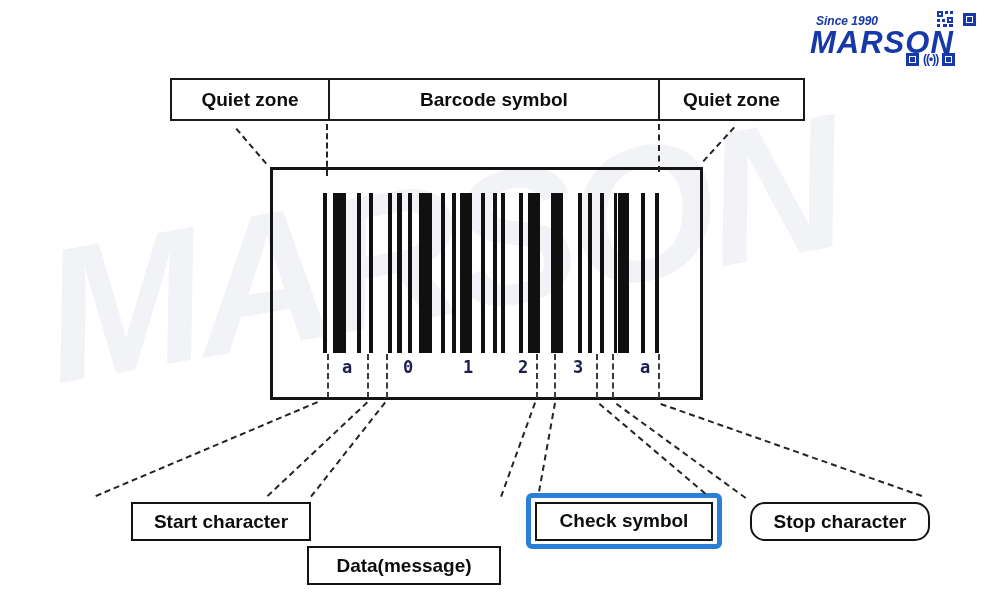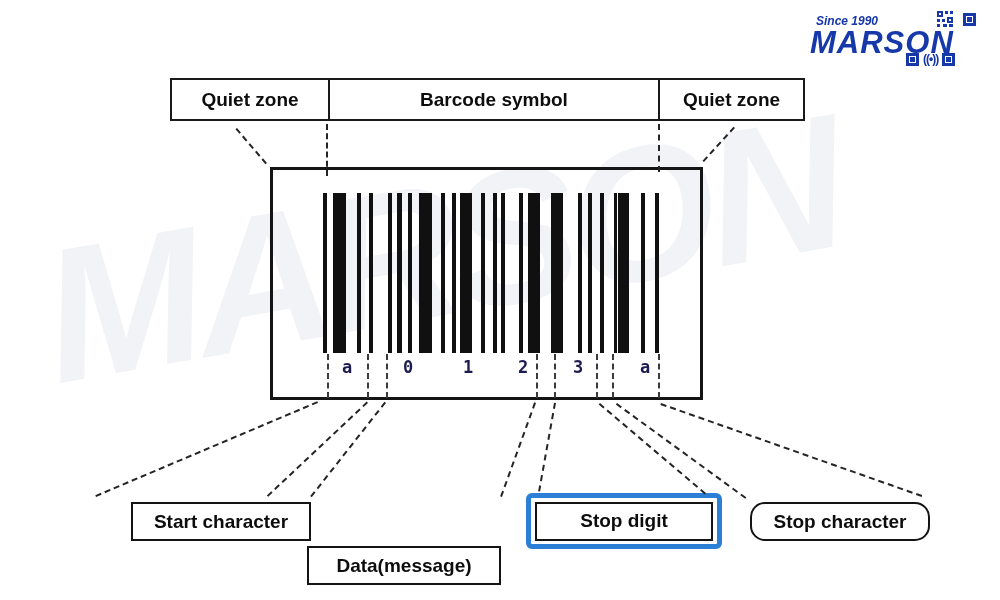--- a/index.html
+++ b/index.html
@@ -130,21 +130,21 @@
       <div class="bar" style="left: 278px; width: 4px;"></div>
       <div class="bar" style="left: 292px; width: 3px;"></div>
       <div class="bar" style="left: 296px; width: 11px;"></div>
       <div class="bar" style="left: 319px; width: 4px;"></div>
       <div class="bar" style="left: 333px; width: 4px;"></div>
     </div>
 
   <div class="label-box label-start">Start character</div>
   <div class="label-box label-data">Data(message)</div>
   <div class="check-frame">
-    <div class="label-box">Stop digit</div>
+    <div class="label-box">Check symbol</div>
   </div>
   <div class="label-box label-stop">Stop character</div>
 
 <div class="separator" style="left: 327px;"></div>
     <div class="separator" style="left: 367px;"></div>
     <div class="separator" style="left: 386px;"></div>
     <div class="separator" style="left: 536px;"></div>
     <div class="separator" style="left: 554px;"></div>
     <div class="separator" style="left: 596px;"></div>
     <div class="separator" style="left: 612px;"></div>

